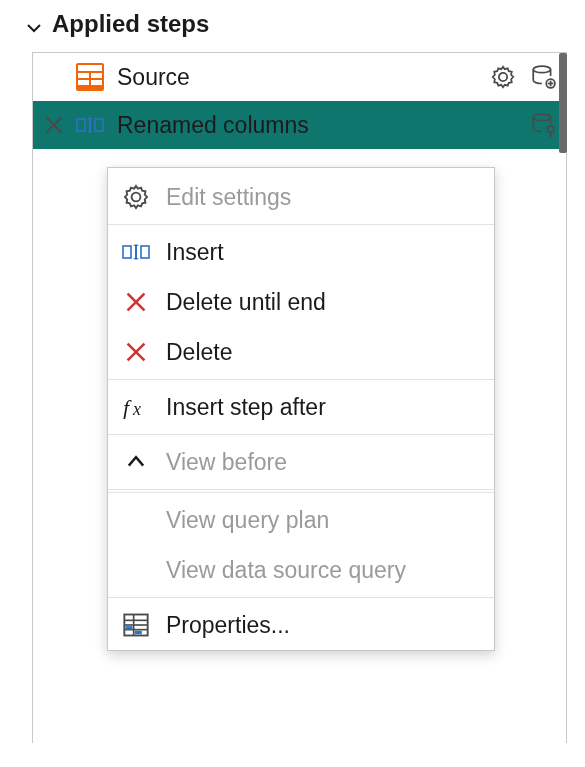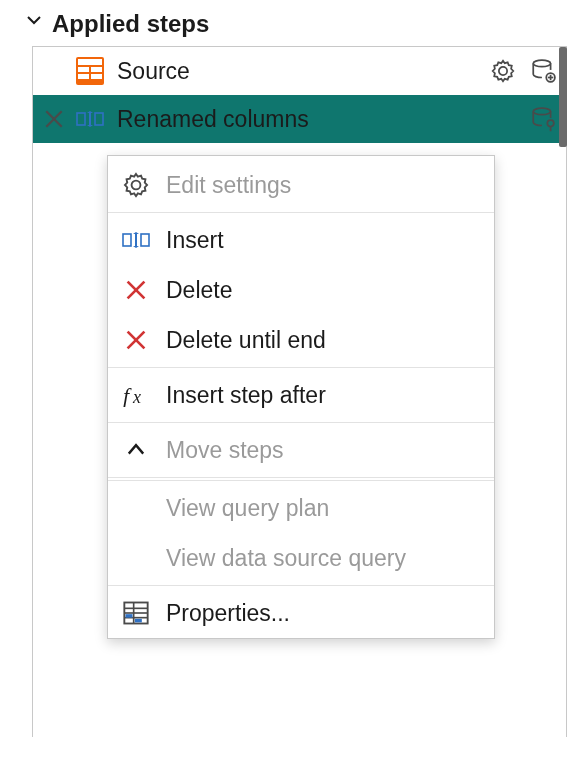--- a/index.html
+++ b/index.html
@@ -10,34 +10,34 @@
     background: #fff;
     font-family: "Segoe UI", "Segoe UI Web", Arial, sans-serif;
     font-size: 22px;
     color: #1b1b1b;
     overflow: hidden;
   }
 
   
   .section-header {
     display: flex;
-    align-items: flex-start;
+    align-items: flex-end;
     gap: 8px;
     padding: 10px 20px 6px 24px;
     font-weight: 600;
     font-size: 24px;
   }
   .section-header .chevron {
     width: 20px;
     height: 20px;
   }
 
   
   .steps-panel {
-    margin: 2px 18px 0 32px;
+    margin: 8px 18px 0 32px;
     border: 1px solid #c8c8c8;
     border-bottom: none;
     position: relative;
     height: 690px;
   }
 
   .step-row {
     position: relative;
     display: flex;
     align-items: center;
@@ -100,21 +100,21 @@
     width: 8px;
     height: 100px;
     background: #6b6b6b;
     border-radius: 2px;
   }
 
   
   .context-menu {
     position: absolute;
     left: 74px;
-    top: 108px;
+    top: 114px;
     width: 386px;
     background: #fff;
     border: 1px solid #c8c8c8;
     box-shadow: 0 4px 12px rgba(0,0,0,0.18);
     padding: 4px 0 0 0;
     font-size: 23px;
   }
   .menu-item {
     display: flex;
     align-items: center;
@@ -257,31 +257,31 @@
       <span class="mi-label">Insert</span>
     </div>
 
     <div class="menu-item">
       <span class="mi-icon">
         <svg viewBox="0 0 20 20" width="24" height="24">
             <line x1="3" y1="3" x2="17" y2="17" stroke="#d13434" stroke-width="2.2"></line>
             <line x1="17" y1="3" x2="3" y2="17" stroke="#d13434" stroke-width="2.2"></line>
           </svg>
       </span>
-      <span class="mi-label">Delete</span>
+      <span class="mi-label">Delete until end</span>
     </div>
 
     <div class="menu-item">
       <span class="mi-icon">
         <svg viewBox="0 0 20 20" width="24" height="24">
             <line x1="3" y1="3" x2="17" y2="17" stroke="#d13434" stroke-width="2.2"></line>
             <line x1="17" y1="3" x2="3" y2="17" stroke="#d13434" stroke-width="2.2"></line>
           </svg>
       </span>
-      <span class="mi-label">Delete until end</span>
+      <span class="mi-label">Delete</span>
     </div>
 
     <div class="menu-sep"></div>
 
     <div class="menu-item">
       <span class="mi-icon">
         <svg viewBox="0 0 30 24" width="30" height="24">
           <text x="2" y="20" font-family="'Times New Roman', serif" font-style="italic" font-size="22" fill="#1b1b1b">f</text>
           <text x="12" y="20" font-family="'Times New Roman', serif" font-style="italic" font-size="18" fill="#1b1b1b">x</text>
         </svg>
@@ -290,21 +290,21 @@
     </div>
 
     <div class="menu-sep"></div>
 
     <div class="menu-item disabled">
       <span class="mi-icon">
         <svg viewBox="0 0 20 20" width="24" height="24">
             <polyline points="4,13 10,6 16,13" fill="none" stroke="#1b1b1b" stroke-width="2"></polyline>
           </svg>
       </span>
-      <span class="mi-label">Move steps</span>
+      <span class="mi-label">View before</span>
     </div>
 
 
     <div class="menu-sep"></div>
 
 
     <div class="menu-sep"></div>
 
     <div class="menu-item disabled">
       <span class="mi-icon"></span>

